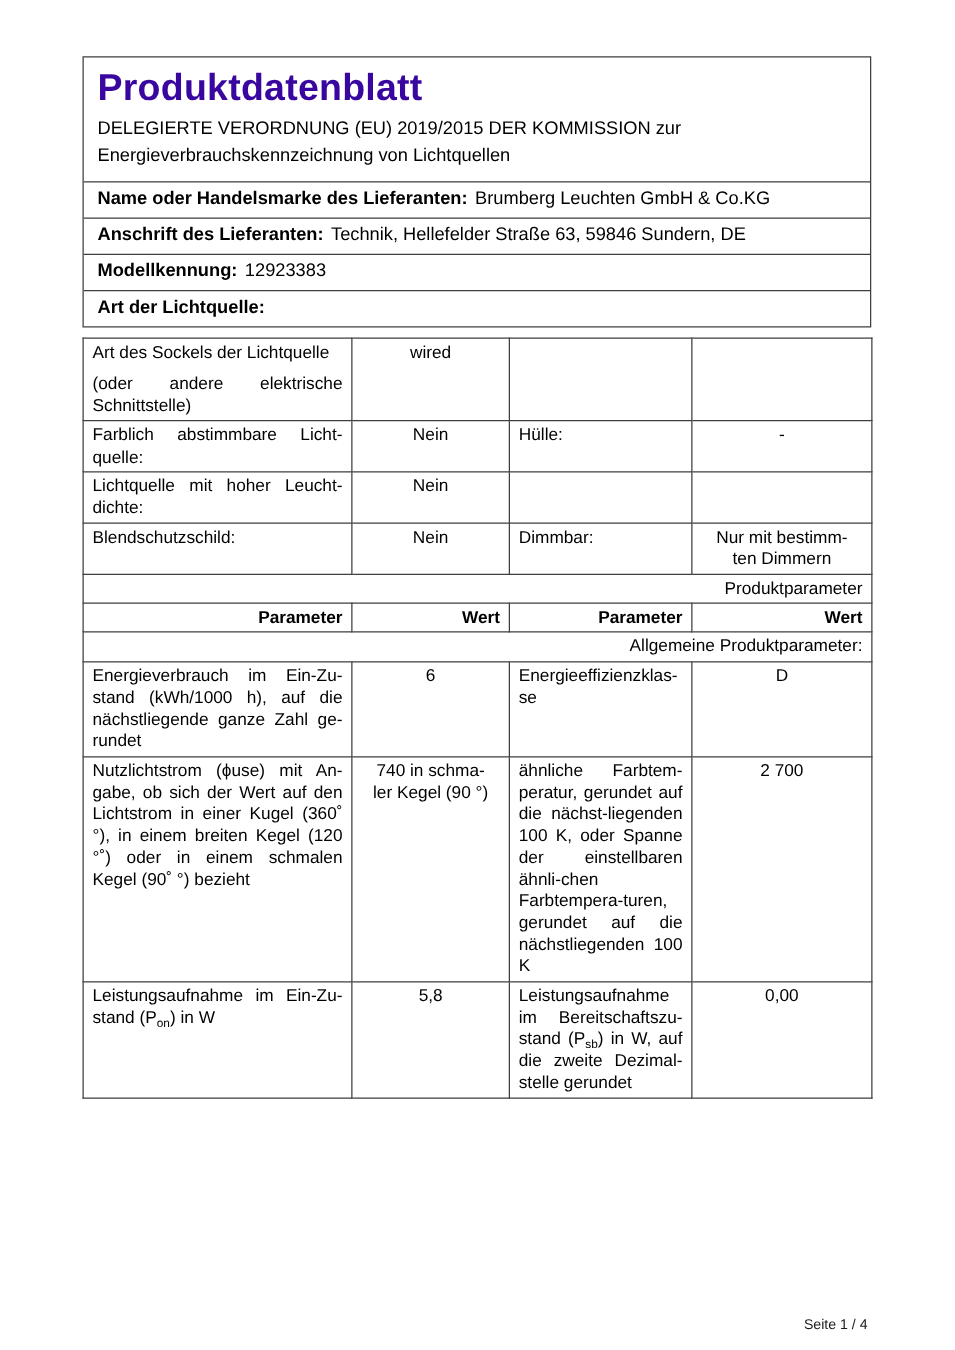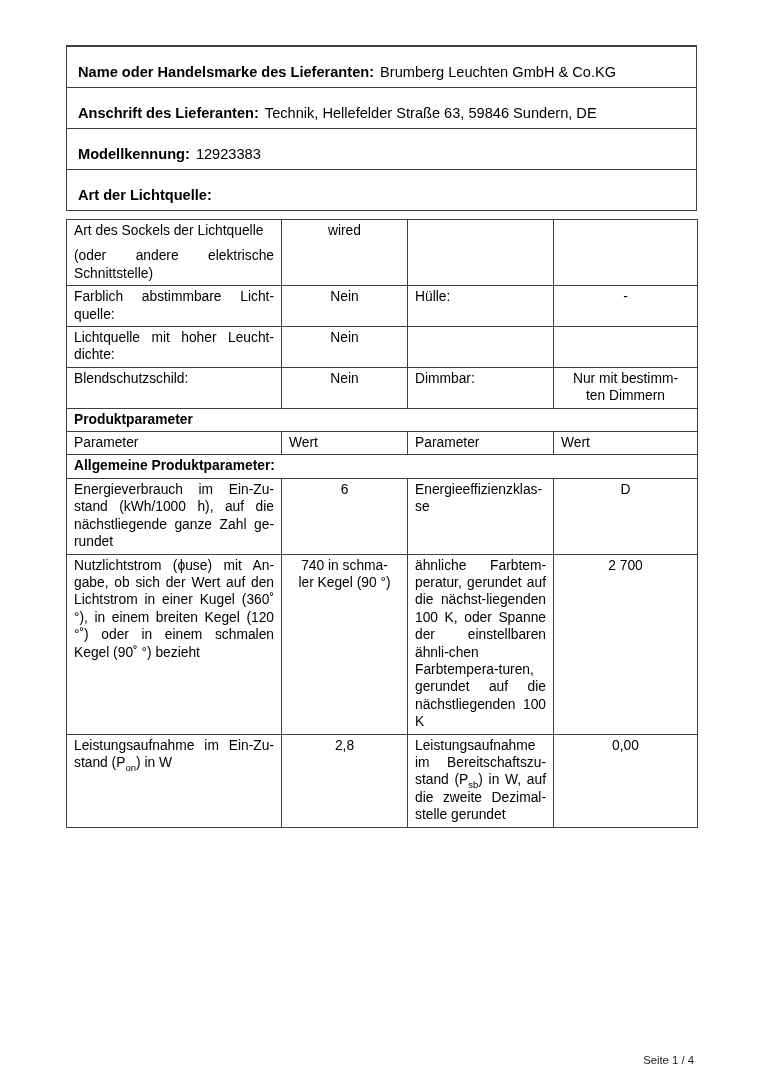--- a/index.html
+++ b/index.html
@@ -11,59 +11,66 @@
     overflow: hidden;
     position: relative;
   }
   .sheet { position: absolute; left: 66px; top: 45px; width: 631px; }
 
   
   .blockA { border: 1.6px solid #3f3f3f; background: #fff; }
   .title-block { padding: 6px 11px 9px 11px; }
   .doc-title { font-size: 30px; font-weight: bold; line-height: 37px; letter-spacing: 0.2px; }
   .doc-sub { font-size: 14.6px; line-height: 21.5px; margin-top: 4px; }
-  .info-row { border-top: 1.6px solid #3f3f3f; padding: 16px 11px 5px 11px; font-size: 14.6px; line-height: 19px; }
+  .info-row { border-top: 1.6px solid #3f3f3f; padding: 4px 11px 5px 11px; font-size: 14.6px; line-height: 19px; }
   .lbl { font-weight: bold; }
   .info-val { margin-left: 6px; }
 
   .gap { height: 8px; }
 
   
   table.data { width: 631px; border-collapse: collapse; table-layout: fixed; }
   table.data td {
     border: 1.6px solid #3f3f3f;
     vertical-align: top;
     font-size: 13.8px;
     line-height: 17.4px;
     padding: 2px 7px 3px 7px;
     overflow: hidden;
     word-wrap: normal;
   }
   td.just { text-align: justify; }
   td.jlast, .jlast { text-align-last: justify; }
   td.val { text-align: center; white-space: pre-line; }
-  td.sec { text-align: left; font-weight: bold; padding: 2px 4px 3px 4px; }
-  td.hdr { text-align: left; }
+  td.sec { text-align: right; font-weight: normal; padding: 2px 4px 3px 4px; }
+  td.hdr { text-align: right; font-weight: bold; }
   .p2 { margin-top: 8px; }
   tr.cut td { border-bottom: none; height: 37px; }
   sub { font-size: 9.5px; line-height: 0; }
 
   .footer {
     position: absolute;
     right: 70px; top: 1054px;
     font-size: 11.3px;
     color: #1a1a1a;
   }
 </style>
 </head>
 <body>
 
 <div class="sheet">
 
   <div class="blockA">
+    <div class="title-block">
+      <div class="doc-title" style="color: rgb(57, 7, 159);">Produktdatenblatt</div>
+      <div class="doc-sub">
+        <div>DELEGIERTE VERORDNUNG (EU) 2019/2015 DER KOMMISSION zur</div>
+        <div>Energieverbrauchskennzeichnung von Lichtquellen</div>
+      </div>
+    </div>
     <div class="info-row">
       <span class="lbl">Name oder Handelsmarke des Lieferanten:</span><span class="info-val">Brumberg Leuchten GmbH &amp; Co.KG</span>
     </div>
     <div class="info-row">
       <span class="lbl">Anschrift des Lieferanten:</span><span class="info-val">Technik, Hellefelder Straße 63, 59846 Sundern, DE</span>
     </div>
     <div class="info-row">
       <span class="lbl">Modellkennung:</span><span class="info-val">12923383</span>
     </div>
     <div class="info-row">
@@ -131,21 +138,21 @@
       </tr>
       <tr>
         <td class="just">Nutzlichtstrom (ϕuse) mit An-gabe, ob sich der Wert auf den Lichtstrom in einer Kugel (360˚ °), in einem breiten Kegel (120 °˚) oder in einem schmalen Kegel (90˚ °) bezieht</td>
         <td class="val">740 in schma-
 ler Kegel (90 °)</td>
         <td class="just">ähnliche Farbtem-peratur, gerundet auf die nächst-liegenden 100 K, oder Spanne der einstellbaren ähnli-chen Farbtempera-turen, gerundet auf die nächstliegenden 100 K</td>
         <td class="val">2 700</td>
       </tr>
       <tr>
         <td class="just">Leistungsaufnahme im Ein-Zu-stand (P<sub>on</sub>) in W</td>
-        <td class="val">2,8</td>
+        <td class="val">5,8</td>
         <td class="just">Leistungsaufnahme im Bereitschaftszu-stand (P<sub>sb</sub>) in W, auf die zweite Dezimal-stelle gerundet</td>
         <td class="val">0,00</td>
       </tr>
     </tbody>
   </table>
 
 </div>
 
 <div class="footer">Seite 1 / 4</div>
 

